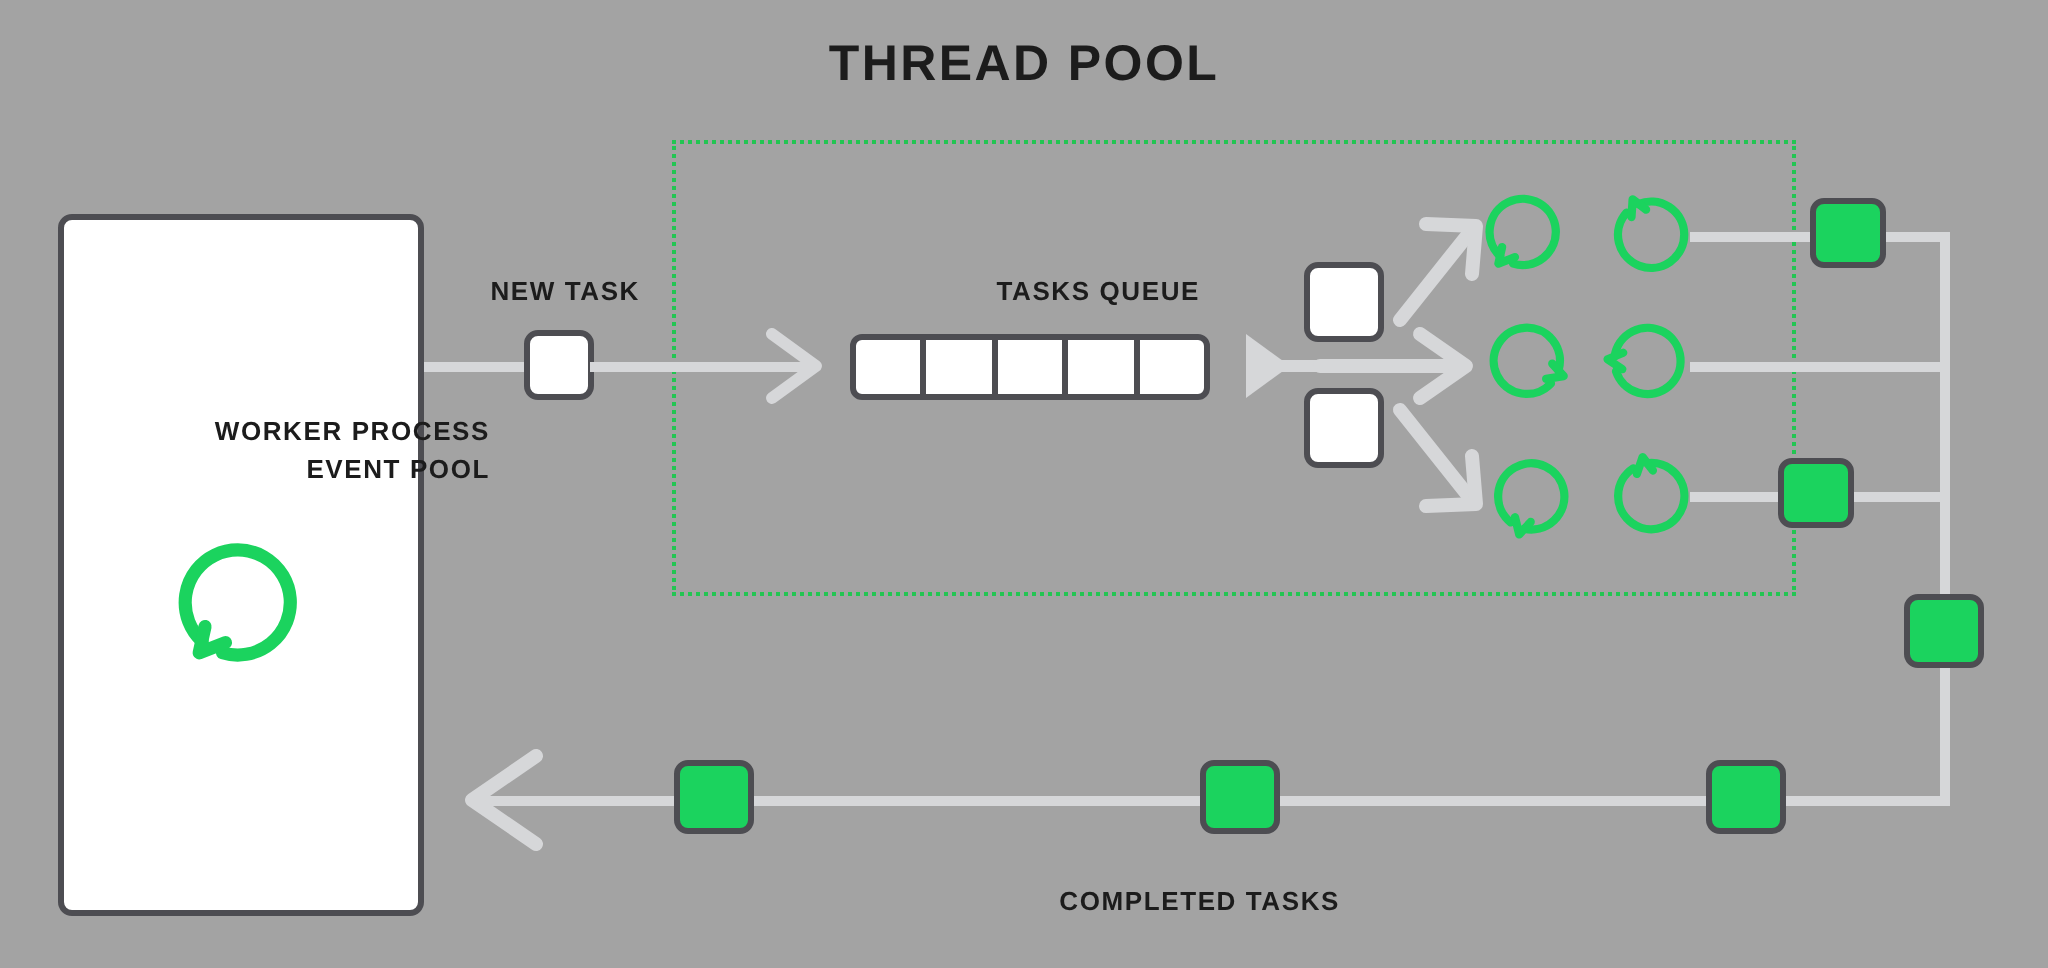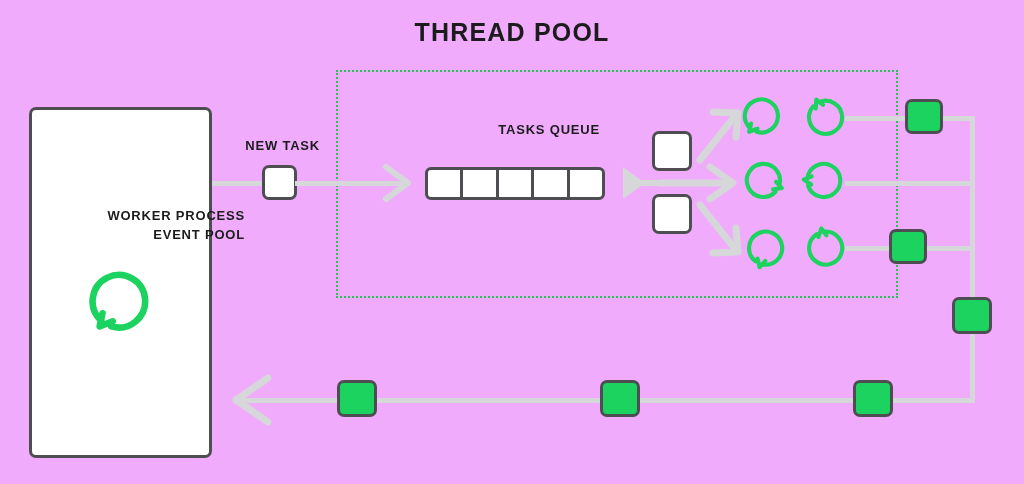--- a/index.html
+++ b/index.html
@@ -8,21 +8,21 @@
     background: #ffffff;
   }
   body {
     font-family: "Liberation Sans", sans-serif;
     -webkit-font-smoothing: antialiased;
   }
   #stage {
     position: relative;
     width: 1024px;
     height: 484px;
-    background: #f0abfc;
+    background: #a3a3a3;
     overflow: hidden;
   }
 
   
   .title {
     position: absolute;
     left: 0;
     top: 18px;
     width: 1024px;
     text-align: center;
@@ -162,21 +162,21 @@
       <path d="M 22 72 A 36 36 0 1 1 36 80" fill="none" stroke="#1bd35e" stroke-width="9" stroke-linecap="round"></path>
       <path d="M 38 73 L 20 80 L 24 62" fill="none" stroke="#1bd35e" stroke-width="9" stroke-linecap="round" stroke-linejoin="round"></path>
     </svg>
   </div>
 
   <div class="label" style="left:232px; top:138px; width:88px;">NEW TASK</div>
   <div class="hline" style="left:212px; top:181px; width:52px;"></div>
   <div class="task-box" style="left:262px; top:165px; width:35px; height:35px;"></div>
   <div class="hline" style="left:295px; top:181px; width:110px;"></div>
 
-  <div class="label" style="left:430px; top:122px; width:170px;">TASKS QUEUE</div>
+  <div class="label" style="left:430px; top:138px; width:170px;">TASKS QUEUE</div>
   <div class="queue">
     <div class="queue-cell"></div>
     <div class="queue-cell"></div>
     <div class="queue-cell"></div>
     <div class="queue-cell"></div>
     <div class="queue-cell"></div>
   </div>
 
   <div class="task-box" style="left:652px; top:131px; width:40px; height:40px;"></div>
   <div class="task-box" style="left:652px; top:194px; width:40px; height:40px;"></div>
@@ -230,20 +230,21 @@
   <div class="task-box filled" style="left:889px; top:229px; width:38px; height:35px;"></div>
 
   <div class="vline" style="left:970px; top:116px; height:285px;"></div>
   <div class="task-box filled" style="left:952px; top:297px; width:40px; height:37px;"></div>
 
   <div class="hline" style="left:238px; top:398px; width:737px;"></div>
   <div class="task-box filled" style="left:853px; top:380px; width:40px; height:37px;"></div>
   <div class="task-box filled" style="left:600px; top:380px; width:40px; height:37px;"></div>
   <div class="task-box filled" style="left:337px; top:380px; width:40px; height:37px;"></div>
 
+  <div class="label" style="left:470px; top:443px; width:200px;">COMPLETED TASKS</div>
 
   <svg class="overlay" viewBox="0 0 1024 484">
 
     <g>
       <path d="M 386 167 L 408 183 L 386 199" fill="none" stroke="#d6d7d9" stroke-width="6" stroke-linecap="round" stroke-linejoin="round"></path>
     </g>
 
     <g>
       <path d="M 645 183 L 623 167 L 623 199 Z" fill="#d6d7d9"></path>
       <line x1="623" y1="183" x2="700" y2="183" stroke="#d6d7d9" stroke-width="6"></line>

